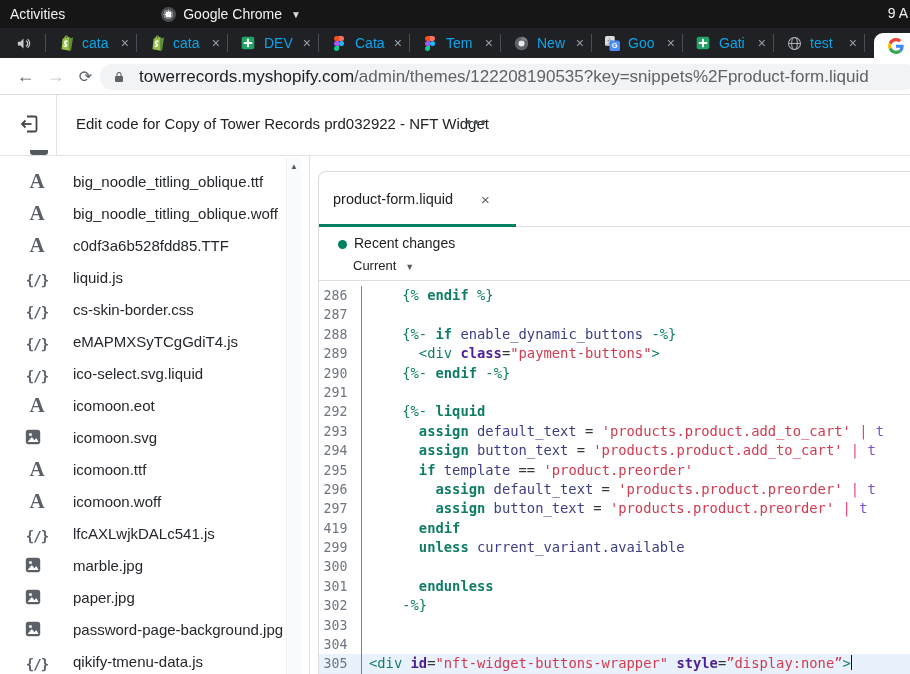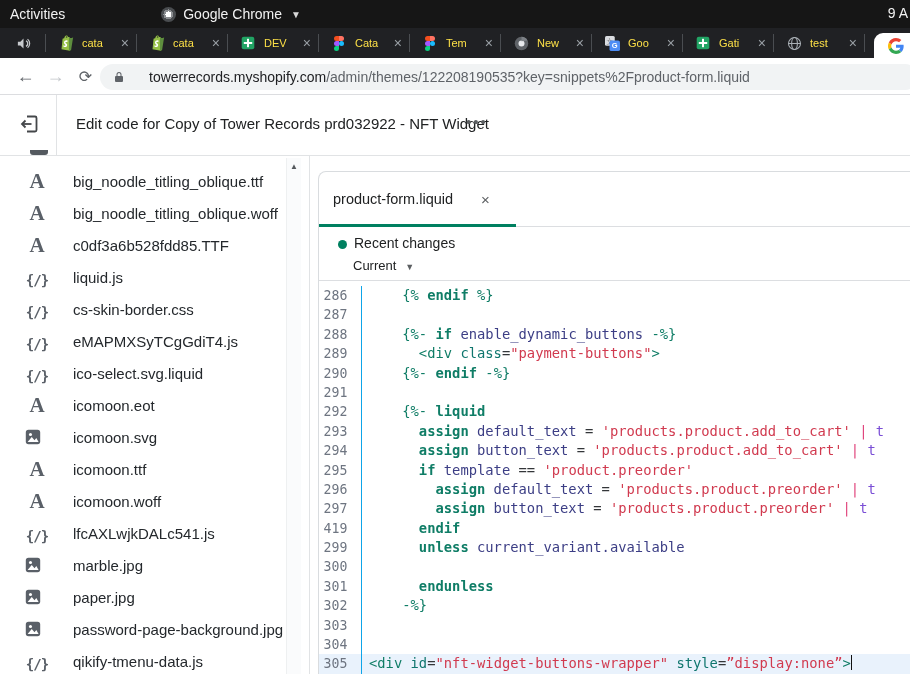--- a/index.html
+++ b/index.html
@@ -18,34 +18,34 @@
   .clock { position:absolute; right:2px; top:5px; font-size:14px; color:#f2f2f2; white-space:nowrap; }
 
   
   .tabstrip { position:absolute; left:0; top:28px; width:910px; height:30px; background:#202124;
     display:flex; align-items:center; }
   .speaker { width:46px; height:100%; display:flex; align-items:center; justify-content:center; position:relative; }
   .speaker:after { content:""; position:absolute; right:0; top:6px; height:18px; width:1px; background:#4a4d51; }
   .tab { position:relative; width:91px; height:100%; display:flex; align-items:center; padding:0 8px 0 12px; }
   .tab:after { content:""; position:absolute; right:0; top:6px; height:18px; width:1px; background:#4a4d51; }
   .tab .fav { width:16px; height:16px; flex:0 0 16px; display:flex; align-items:center; justify-content:center; }
-  .tab .ttl { color:#fde047; font-size:11px; margin-left:8px; white-space:nowrap; overflow:hidden; flex:1; }
+  .tab .ttl { color:#0ea5e9; font-size:14px; margin-left:8px; white-space:nowrap; overflow:hidden; flex:1; }
   .tab .tx { color:#9aa0a6; font-size:14px; margin-left:4px; }
   .active-tab { position:absolute; left:874px; top:5px; width:60px; height:25px; background:#fff;
     border-radius:9px 9px 0 0; display:flex; align-items:center; padding-left:14px; }
 
   
   .toolbar { position:absolute; left:0; top:58px; width:910px; height:37px; background:#fff;
     border-bottom:1px solid #dcdde0; }
   .navbtn { position:absolute; top:5px; width:27px; height:27px; display:flex; align-items:center;
     justify-content:center; font-size:18px; color:#5f6368; }
   .navbtn.disabled { color:#c4c7cb; }
   .omnibox { position:absolute; left:100px; top:6px; width:818px; height:26px; background:#f1f3f4;
     border-radius:13px; display:flex; align-items:center; padding-left:13px; }
-  .omnibox .url { font-size:14px; margin-left:24px; white-space:nowrap; overflow:hidden; }
+  .omnibox .url { font-size:17px; margin-left:14px; white-space:nowrap; overflow:hidden; }
   .url .dom { color:#202124; }
   .url .pth { color:#5f6368; }
 
   
   .sh-header { position:absolute; left:0; top:95px; width:910px; height:61px; background:#fff;
     border-bottom:1px solid #e1e3e5; }
   .exit-btn { position:absolute; left:16px; top:16px; width:26px; height:26px; display:flex;
     align-items:center; justify-content:center; }
   .sh-divider { position:absolute; left:56px; top:0; width:1px; height:60px; background:#e1e3e5; }
   .sh-title { position:absolute; left:76px; top:20px; font-size:15px; color:#202223; font-weight:500; white-space:nowrap; }
@@ -90,21 +90,21 @@
     color:#6e7581; border-right:1px solid #0ea5e9; }
   .cl .ct { padding-left:7px; font-size:13.8px; white-space:pre; color:#24292f; overflow:hidden; }
   .cl.active { background:#e9f2fc; }
   .tk-dl { color:#0f7d66; }
   .tk-kw { color:#0f7d66; font-weight:bold; }
   .tk-vr { color:#3c3e85; }
   .tk-st { color:#d13a4f; }
   .tk-pp { color:#e0447c; }
   .tk-ft { color:#7b4fd6; }
   .tk-tg { color:#0f7d66; }
-  .tk-at { color:#0f766e; }
+  .tk-at { color:#4c1d95;font-weight:bold; }
   .tk-op { color:#333639; }
   .cursor { display:inline-block; width:1.5px; height:15px; background:#111; vertical-align:-2px; }
 
   svg { display:block; }
 </style>
 </head>
 <body>
 
 <div class="topbar">
   <span class="activities">Activities</span>

